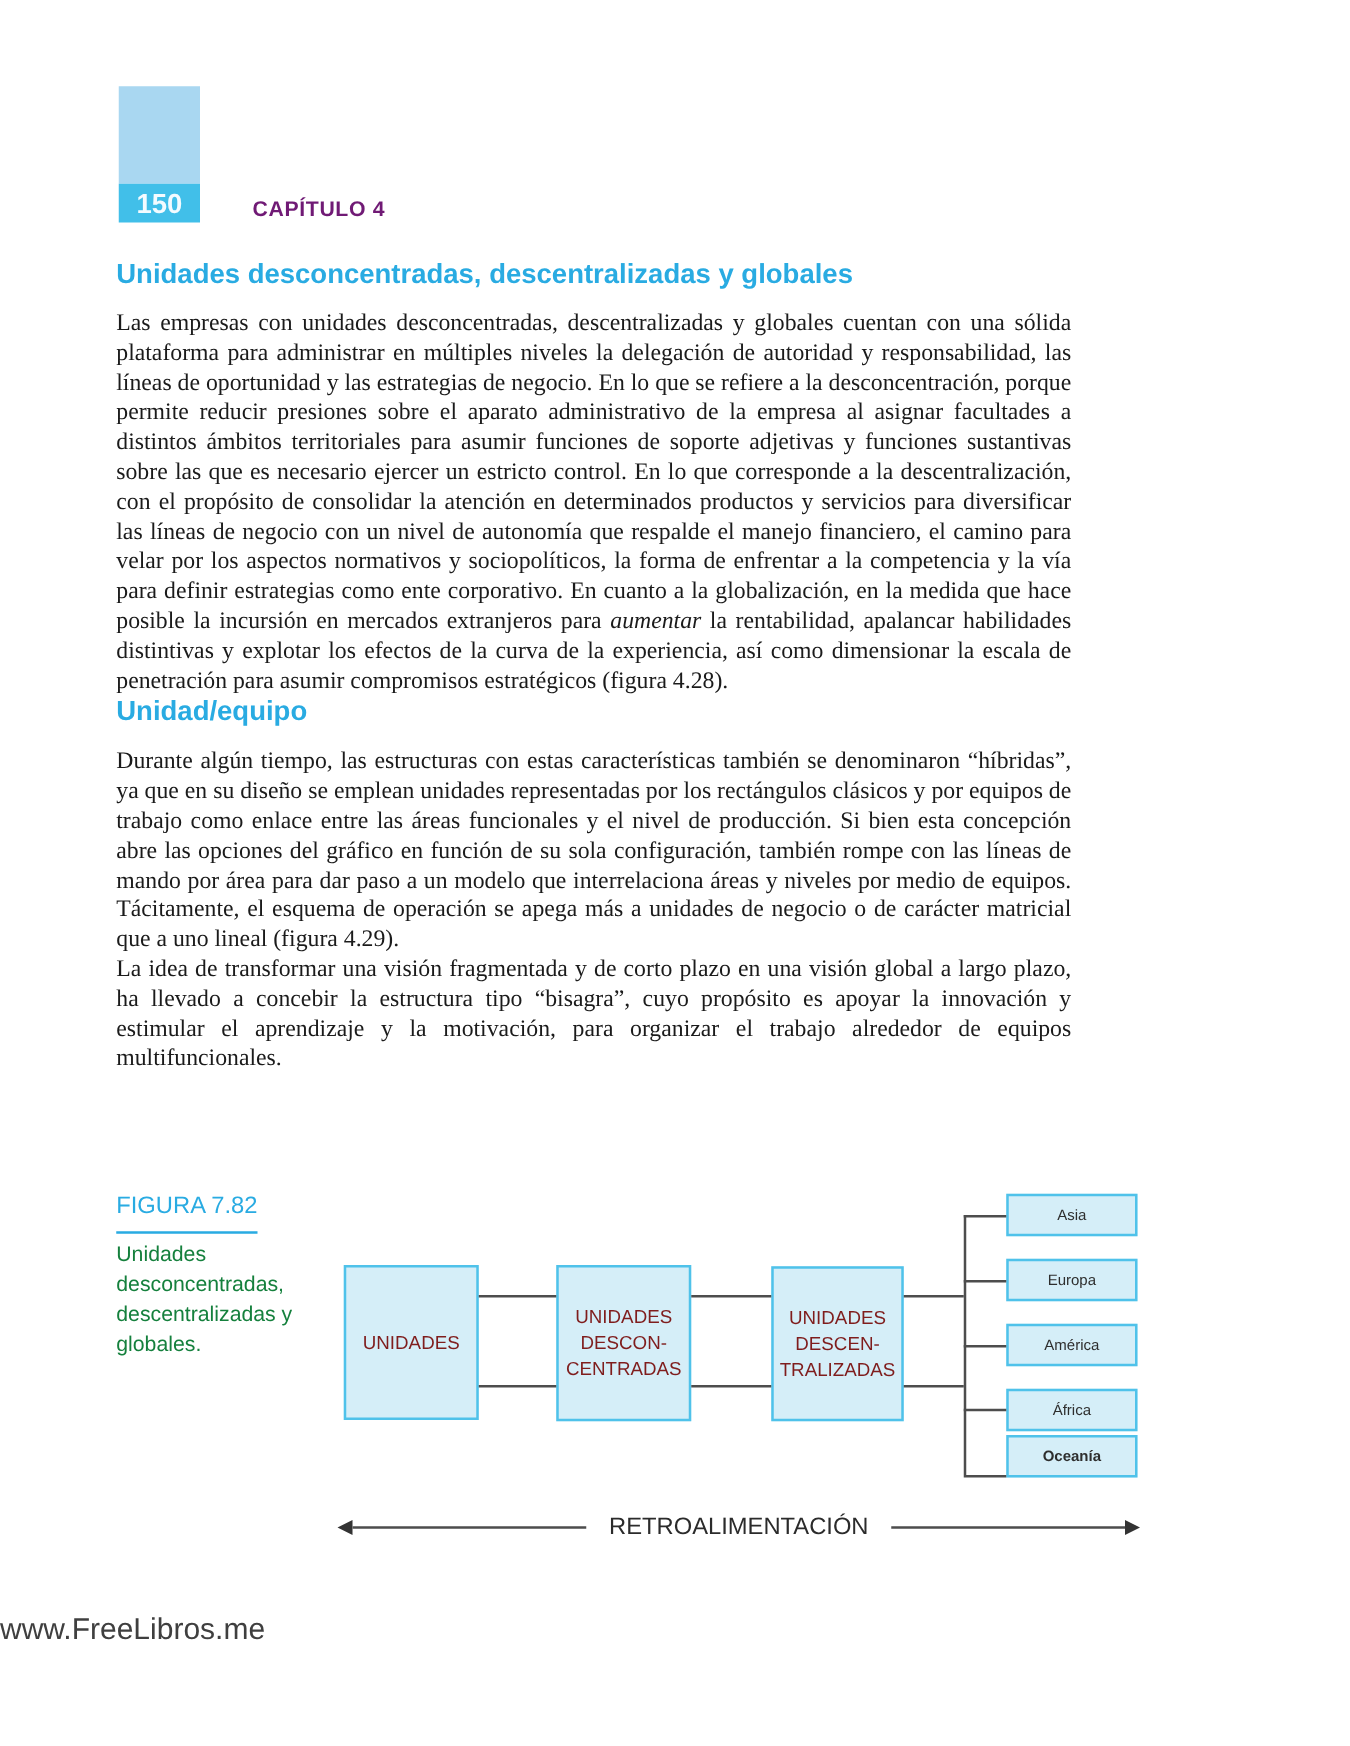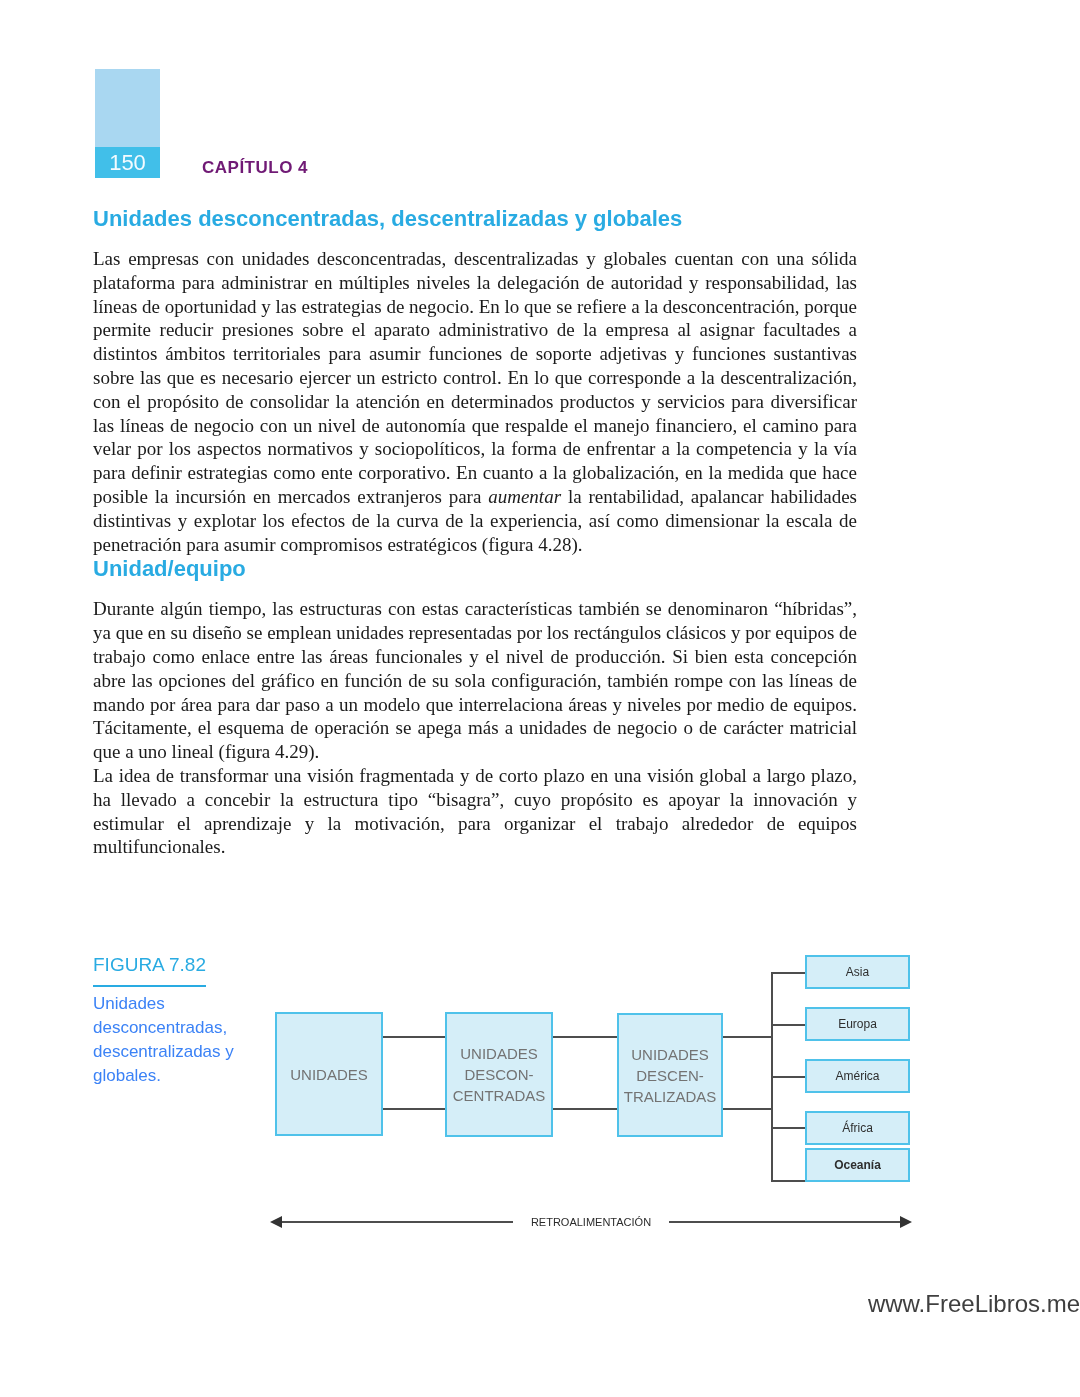--- a/index.html
+++ b/index.html
@@ -6,21 +6,21 @@
   .page {
     position: relative;
     width: 1080px;
     height: 1397px;
     background: #ffffff;
     overflow: hidden;
     font-family: "Liberation Sans", sans-serif;
   }
 
   
-  .page-tab       { position: absolute; left: 95px;  top: 69px;  width: 65px; }
+  .page-tab       { position: absolute; left: 95px;  top: 69px;  width: 65px; font-weight: bold; }
   .page-tab-light { width: 65px; height: 78px; background: #a9d7f1; }
   .page-tab-badge {
     width: 65px; height: 31px; background: #41bfe9;
     display: flex; align-items: center; justify-content: center;
     color: #f3fbff; font-size: 22px; font-family: "Liberation Sans", sans-serif;
   }
   .chapter-label {
     position: absolute; left: 178px; top: 152px; height: 31px;
     display: flex; align-items: center;
     font-weight: bold; font-size: 17px; letter-spacing: 0.5px; color: #701a75; margin-left: 24px;
@@ -46,28 +46,28 @@
   .figure-area { position: absolute; left: 0; top: 948px; width: 1080px; height: 330px; }
 
   .figure-label {
     position: absolute; left: 93px; top: 6px;
     display: inline-block;
     font-size: 19px; color: #29abe2;
     padding-bottom: 9px; border-bottom: 2px solid #29abe2;
   }
   .figure-caption {
     position: absolute; left: 93px; top: 44px; width: 160px;
-    font-size: 17px; line-height: 24px; color: #3b82f6;
+    font-size: 17px; line-height: 24px; color: #15803d;
   }
 
   .node {
     position: absolute;
     background: #d5eef8; border: 2px solid #4fc2ea;
     display: flex; flex-direction: column; align-items: center; justify-content: center;
-    font-size: 15px; line-height: 21px; color: #737373; text-align: center;
+    font-size: 15px; line-height: 21px; color: #7f1d1d; text-align: center;
   }
   .node-empresa { left: 275px; top: 64px; width: 104px; height: 120px; }
   .node-descon  { left: 445px; top: 64px; width: 104px; height: 121px; }
   .node-descen  { left: 617px; top: 65px; width: 102px; height: 120px; }
 
   .region {
     position: absolute; left: 805px; width: 101px; height: 30px;
     background: #d5eef8; border: 2px solid #4fc2ea;
     display: flex; align-items: center; justify-content: center;
     font-size: 12px; color: #2e2e2e;
@@ -104,27 +104,27 @@
     width: 0; height: 0;
     border-top: 6px solid transparent; border-bottom: 6px solid transparent;
     border-right: 12px solid #333333;
   }
   .arrow-head-right {
     width: 0; height: 0;
     border-top: 6px solid transparent; border-bottom: 6px solid transparent;
     border-left: 12px solid #333333;
   }
   .feedback-label {
-    margin: 0 18px; font-size: 11px; color: #2b2b2b; white-space: nowrap;
+    margin: 0 18px; font-size: 19px; color: #2b2b2b; white-space: nowrap;
   }
 
   
   .site-footer {
     position: absolute; left: 0; top: 1290px; width: 1080px;
-    text-align: right; font-size: 24px; color: #3f3f3f;
+    text-align: left; font-size: 24px; color: #3f3f3f;
   }
 </style>
 </head>
 <body>
 
 <div class="page">
 
   <div class="page-tab">
     <div class="page-tab-light"></div>
     <div class="page-tab-badge">

